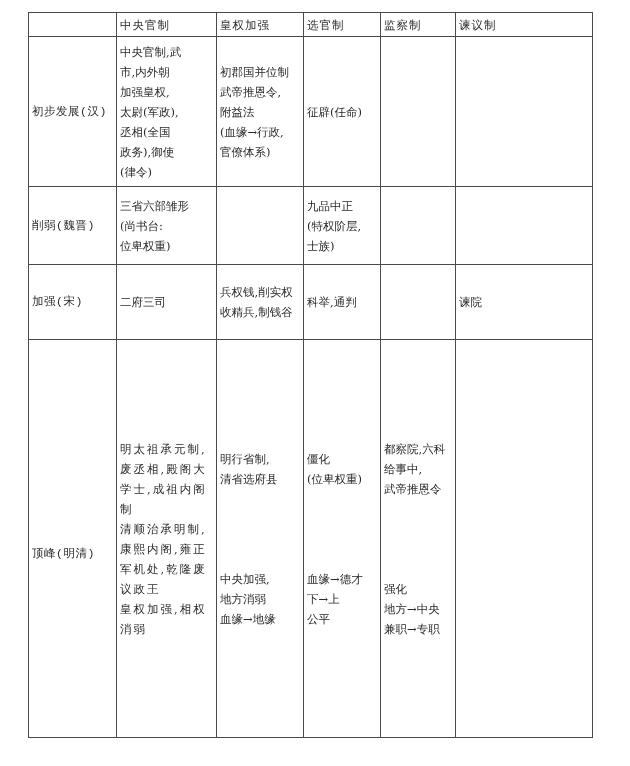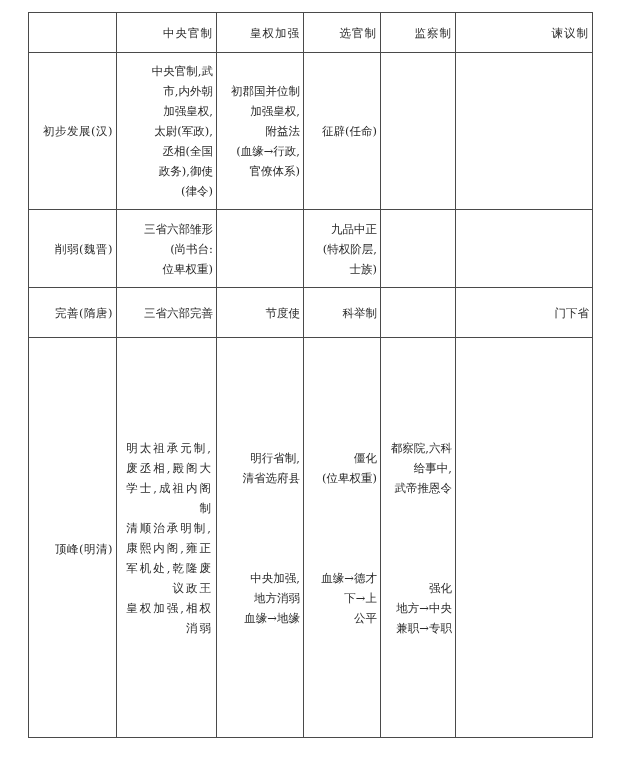--- a/index.html
+++ b/index.html
@@ -6,26 +6,26 @@
   body { width: 630px; height: 766px; position: relative; overflow: hidden;
          font-family: "DejaVu Serif", "Liberation Serif", serif; color: #2a2a2a; }
   table.doc {
     position: absolute; left: 28px; top: 12px;
     width: 564px; height: 726px;
     border-collapse: collapse; table-layout: fixed;
     border: 1.5px solid #3a3a3a;
   }
   table.doc th, table.doc td {
     border: 1px solid #4a4a4a;
-    text-align: right; vertical-align: middle;
-    font-size: 11.5px; line-height: 20px; padding: 8px 3px;
+    text-align: left; vertical-align: middle;
+    font-size: 11.5px; line-height: 20px; padding: 0 3px;
     font-weight: normal; white-space: pre-line;
   }
   table.doc th { height: 23px; letter-spacing: 1px; }
-  td.era { letter-spacing: 0.5px; }
+  td.era { letter-spacing: 0.5px; font-family: Liberation Mono, monospace; }
   td.left { text-align: left; padding-left: 5px; letter-spacing: 2px; }
   .cell { display: block; }
   .gap { display: block; height: 40px; }
 </style>
 </head>
 <body>
 
 <table class="doc">
   <colgroup>
     <col style="width:88px">
@@ -49,47 +49,48 @@
     <tr style="height:150px">
       <td class="era">初步发展(汉)</td>
       <td>中央官制,武
 市,内外朝
 加强皇权,
 太尉(军政),
 丞相(全国
 政务),御使
 (律令)</td>
       <td>初郡国并位制
-加强皇权,
+武帝推恩令,
 附益法
 (血缘→行政,
 官僚体系)</td>
       <td>征辟(任命)</td>
       <td></td>
       <td></td>
     </tr>
     <tr style="height:78px">
       <td class="era">削弱(魏晋)</td>
       <td>三省六部雏形
 (尚书台:
 位卑权重)</td>
       <td></td>
       <td>九品中正
 (特权阶层,
 士族)</td>
       <td></td>
       <td></td>
     </tr>
-    <tr style="height:50px">
-      <td class="era">完善(隋唐)</td>
-      <td>三省六部完善</td>
-      <td>节度使</td>
-      <td>科举制</td>
+    <tr style="height:75px">
+      <td class="era">加强(宋)</td>
+      <td>二府三司</td>
+      <td>兵权钱,削实权
+收精兵,制钱谷</td>
+      <td>科举,通判</td>
       <td></td>
-      <td>门下省</td>
+      <td>谏院</td>
     </tr>
     <tr>
       <td class="era" style="vertical-align:middle; padding-top:30px">顶峰(明清)</td>
       <td class="left">明太祖承元制,
 废丞相,殿阁大
 学士,成祖内阁
 制
 清顺治承明制,
 康熙内阁,雍正
 军机处,乾隆废

